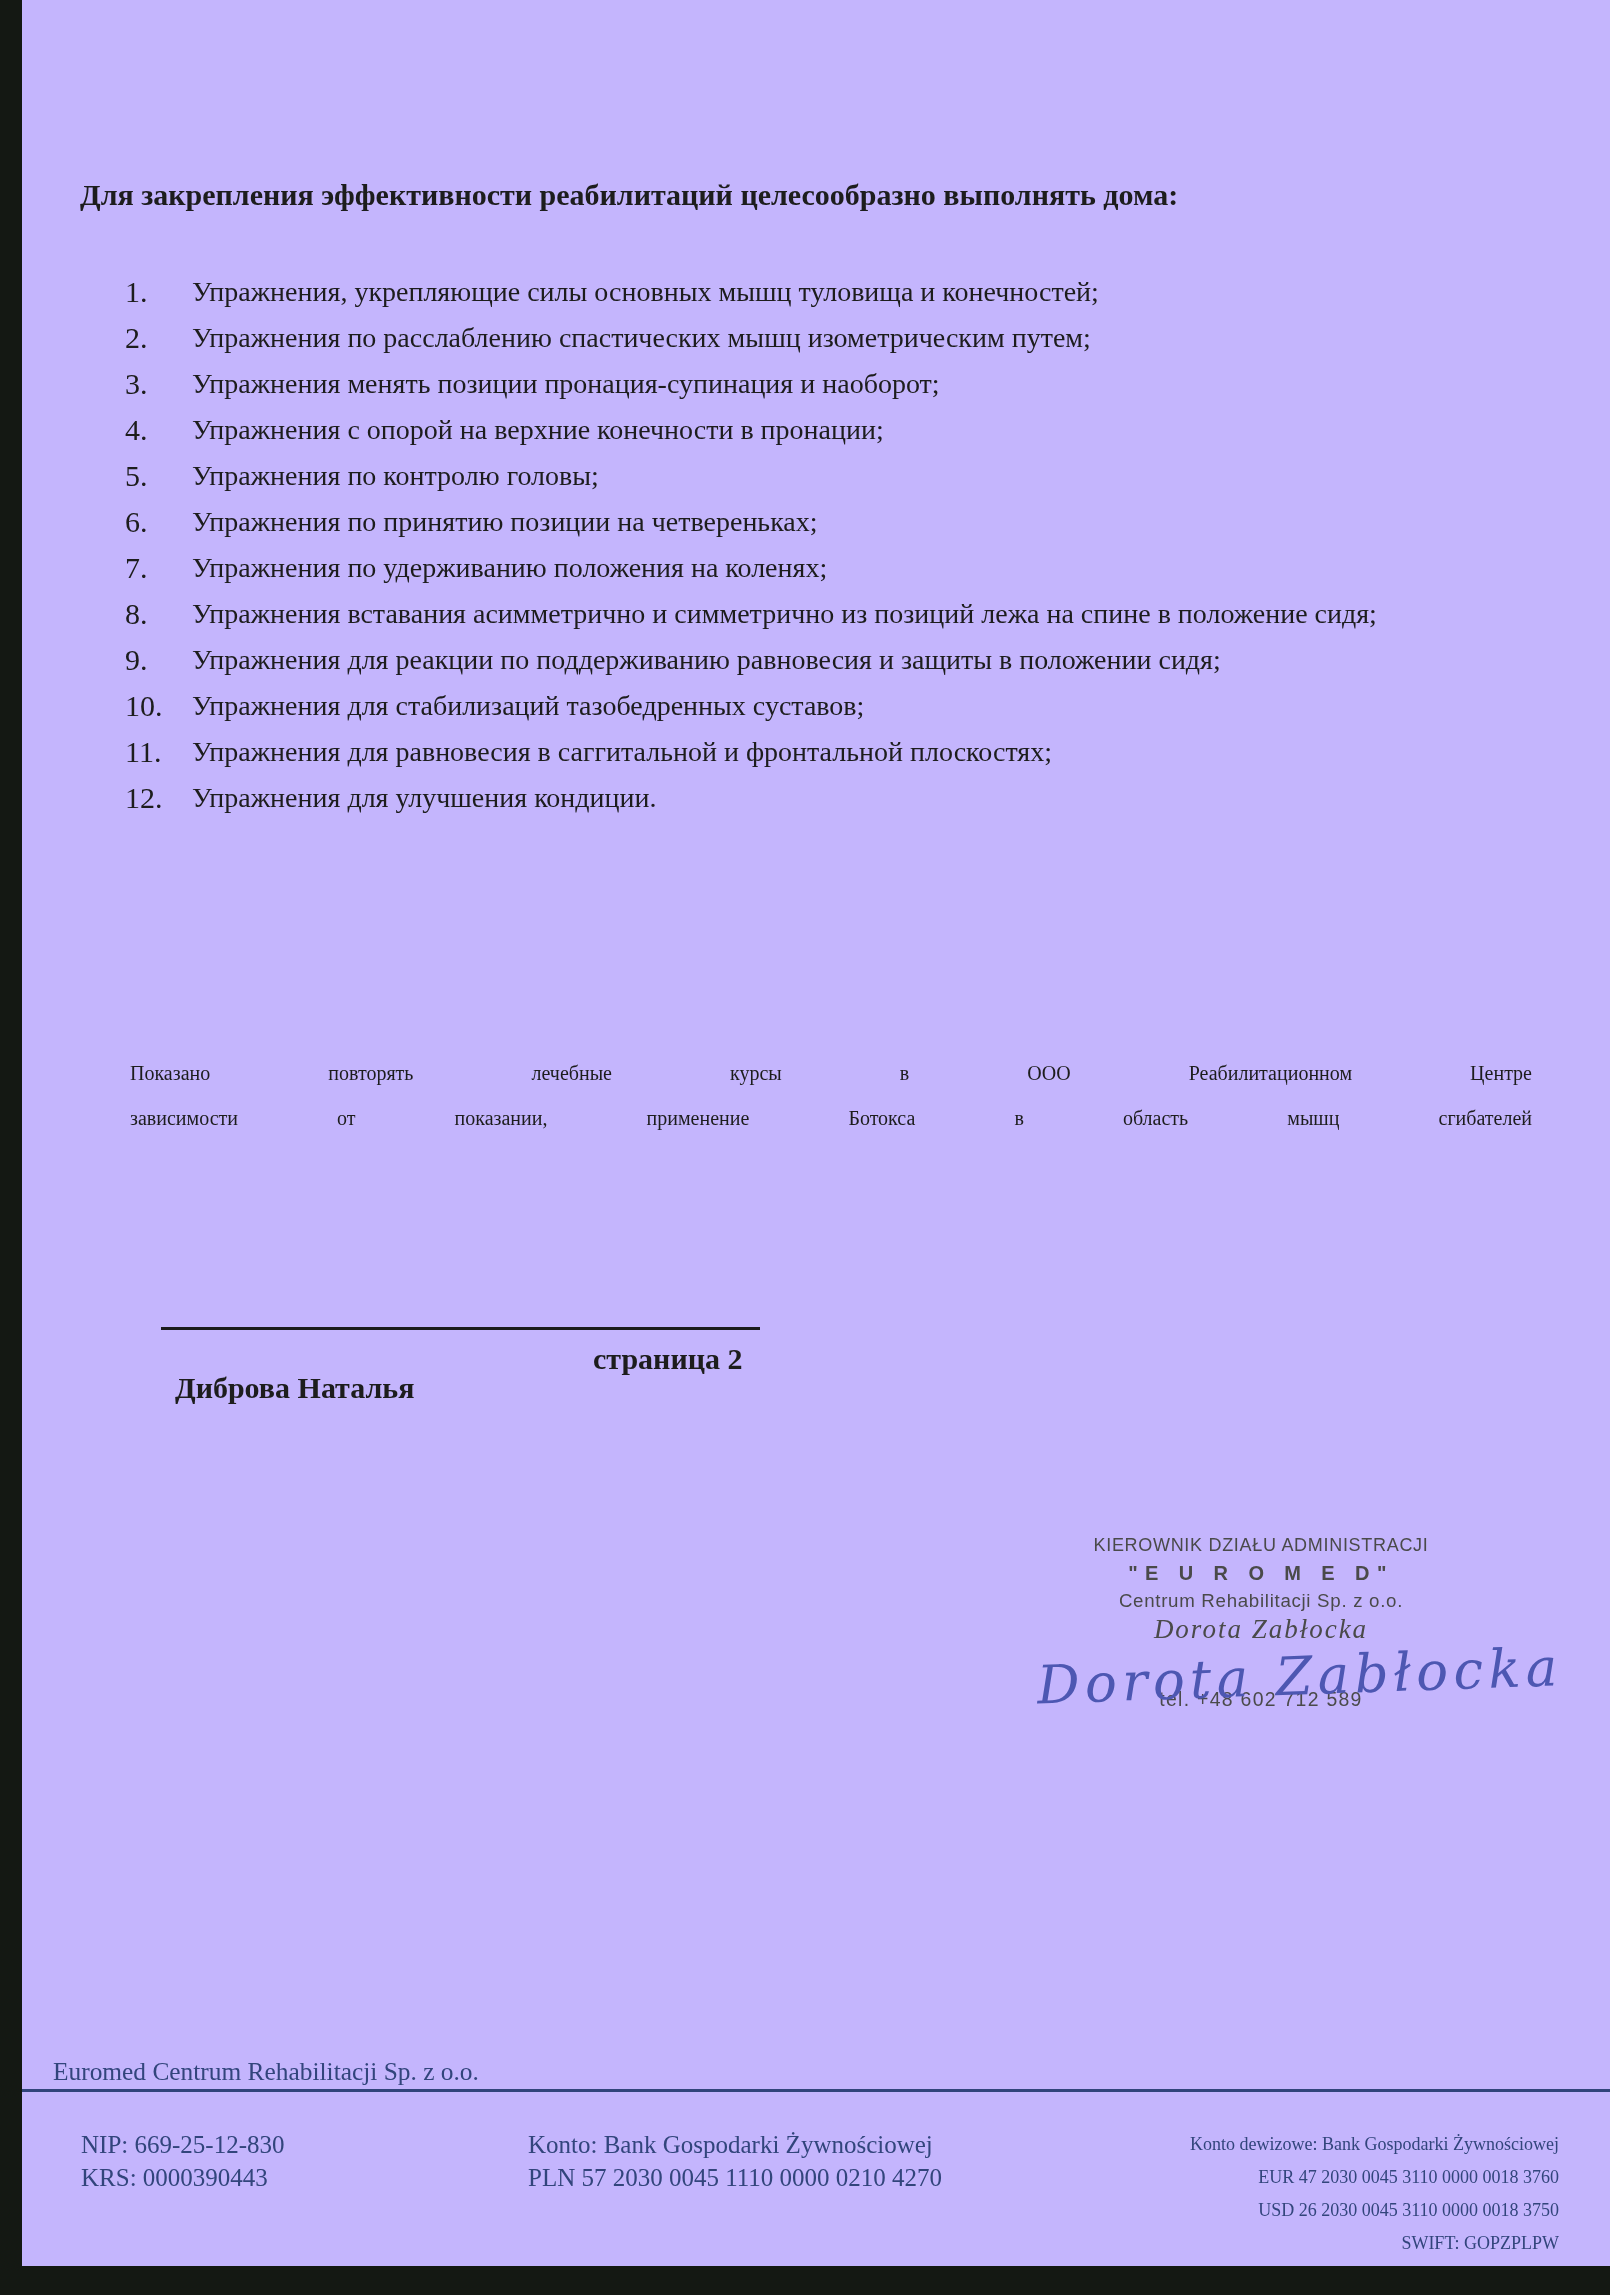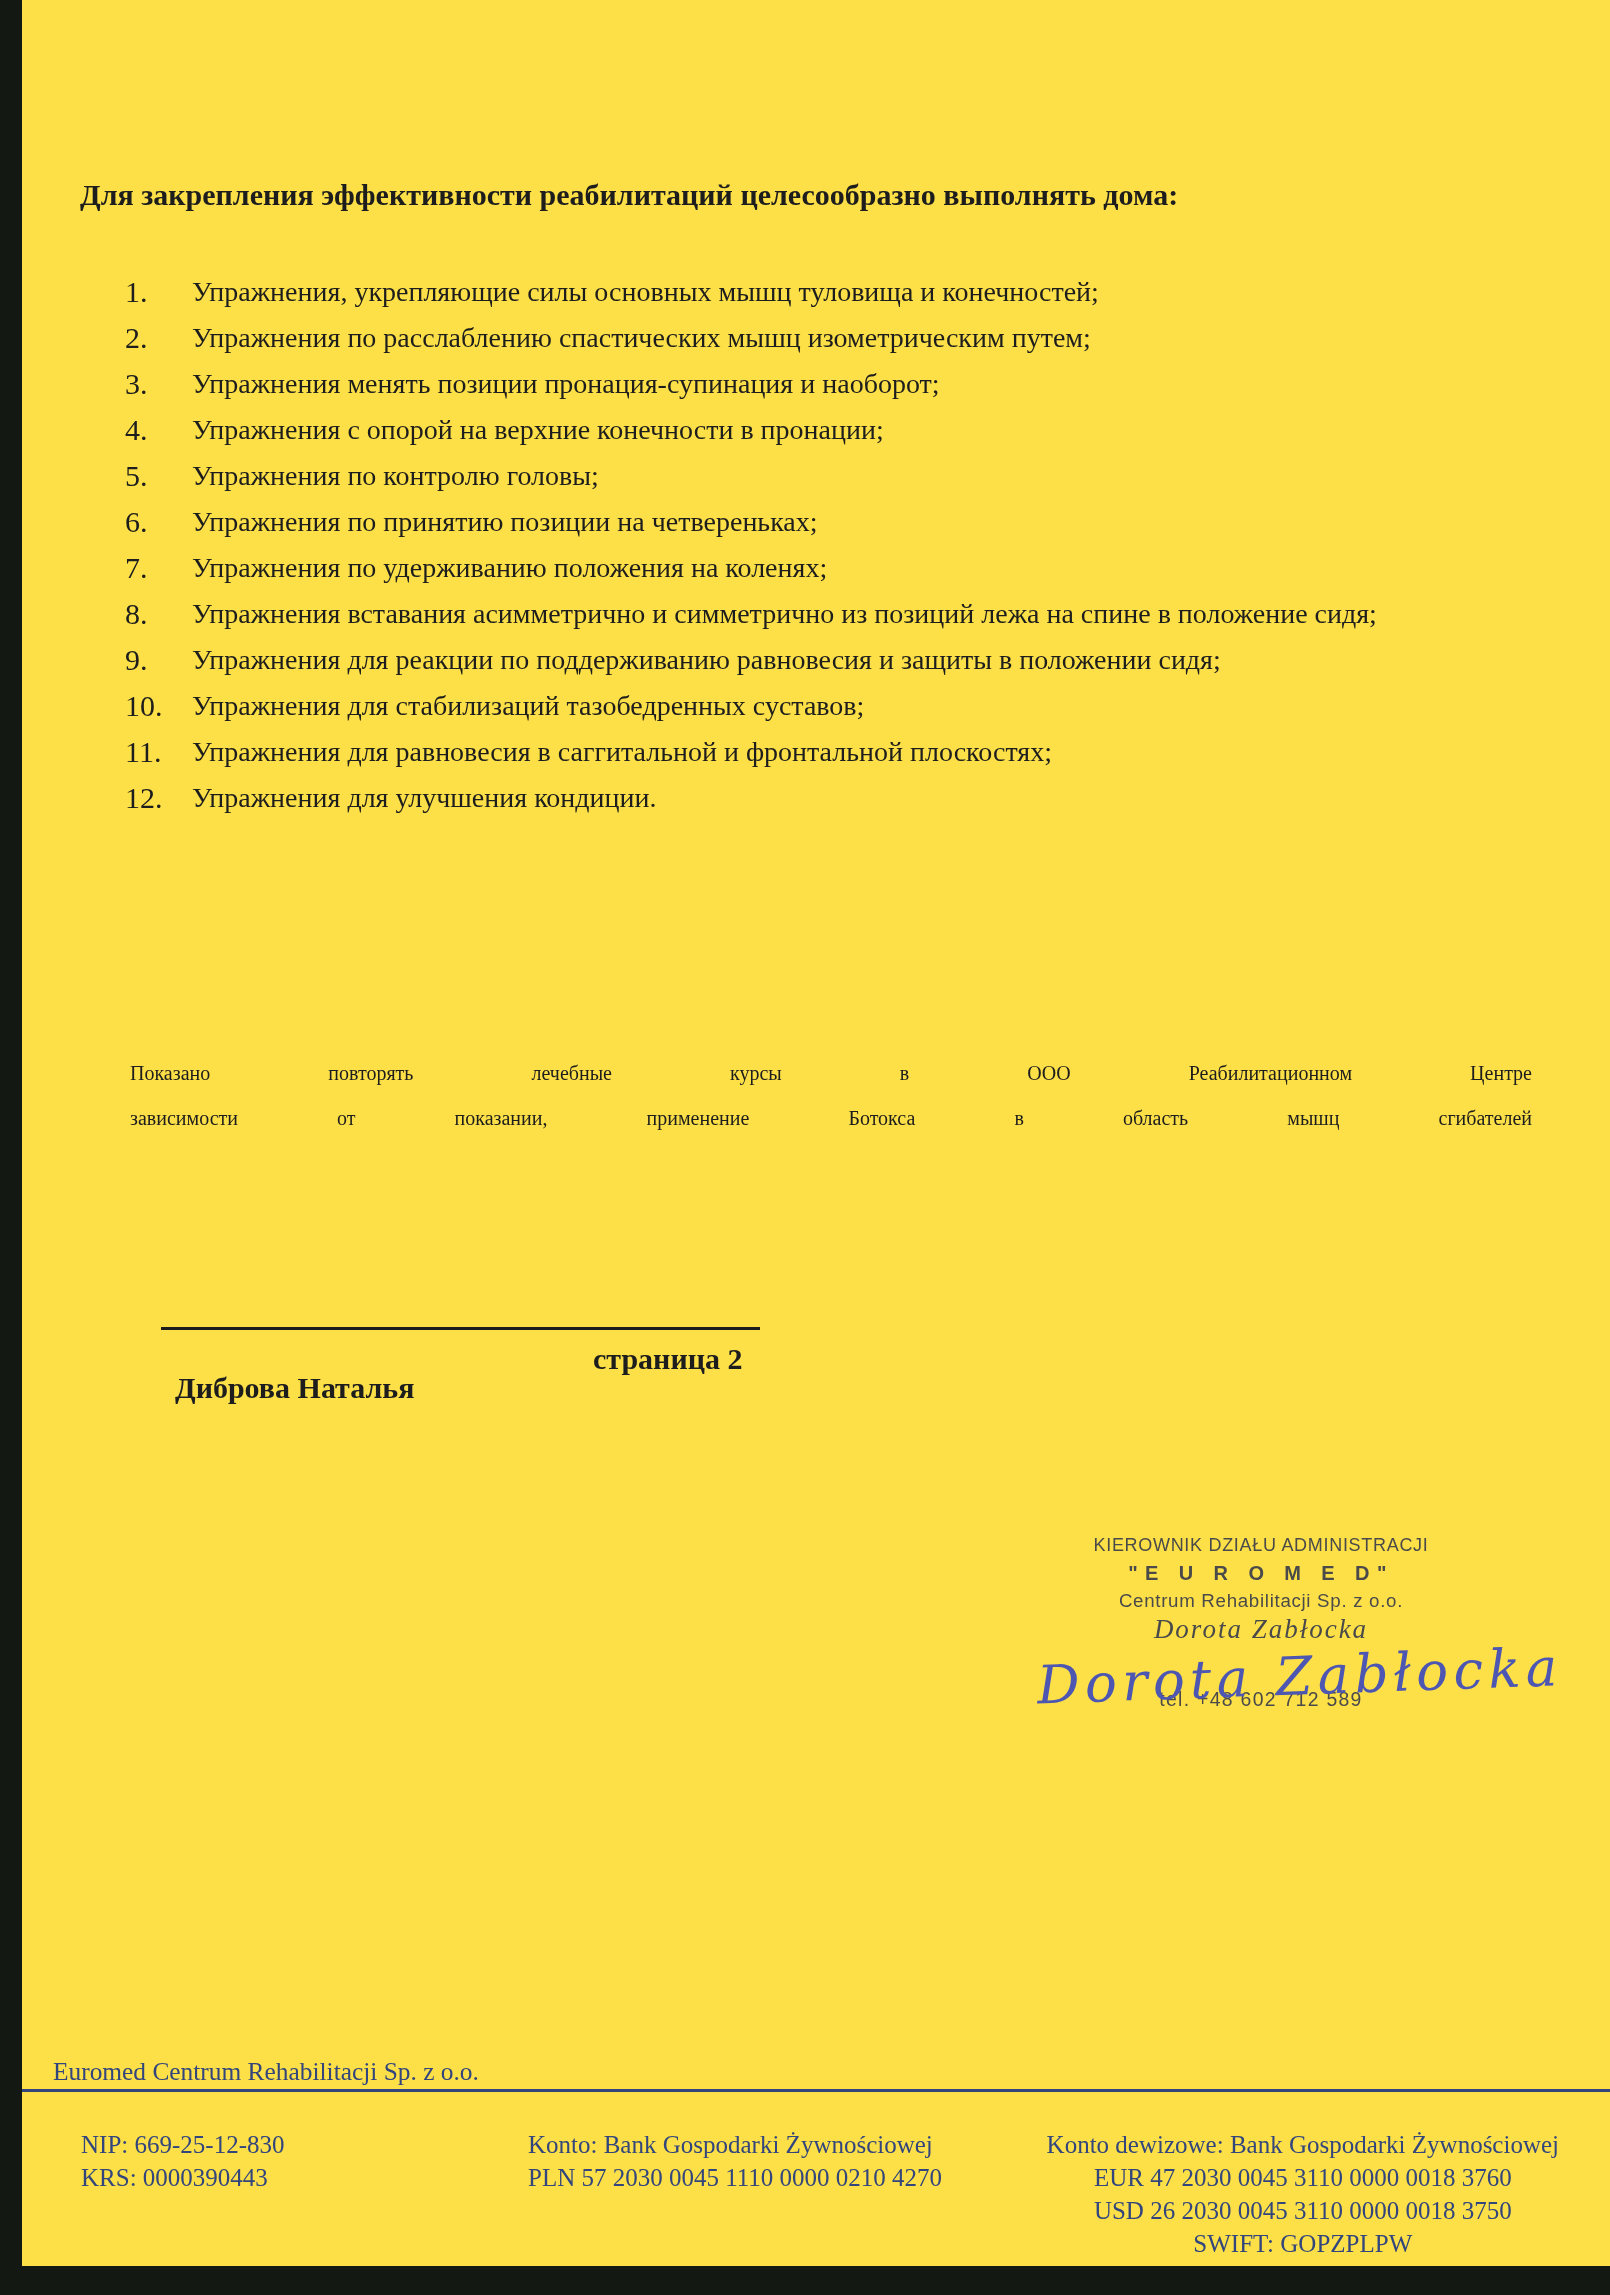--- a/index.html
+++ b/index.html
@@ -1,20 +1,20 @@
 <!DOCTYPE html>
 <html style="font-size:10.7px"><head>
 <meta charset="utf-8">
 <style>
   html, body { margin: 0; padding: 0; background: #ffffff; }
   .page {
     position: relative;
     width: 1611px;
     height: 2295px;
-    background: #fde047;
+    background: #c4b5fd;
     font-family: "Liberation Serif", serif;
     color: #1d1d1d;
     overflow: hidden;
   }
   .bar-left {
     position: absolute; left: 0; top: 0;
     width: 22px; height: 2295px;
     background: #141813;
   }
   .bar-bottom {
@@ -79,21 +79,21 @@
   .footer-left {
     position: absolute; left: 53px; top: 2128px;
     font-size: 25px; line-height: 33px; color: #32457c; margin-left: 28px;
   }
   .footer-mid {
     position: absolute; left: 528px; top: 2128px;
     font-size: 25px; line-height: 33px; color: #32457c;
   }
   .footer-right {
     position: absolute; right: 52px; top: 2128px;
-    font-size: 25px; line-height: 33px; color: #32457c; text-align: center;
+    font-size: 18px; line-height: 33px; color: #32457c; text-align: right;
   }
 </style>
 </head>
 <body>
 
 <div class="page">
 
   <div class="bar-left"></div>
   <div class="bar-bottom"></div>
 

